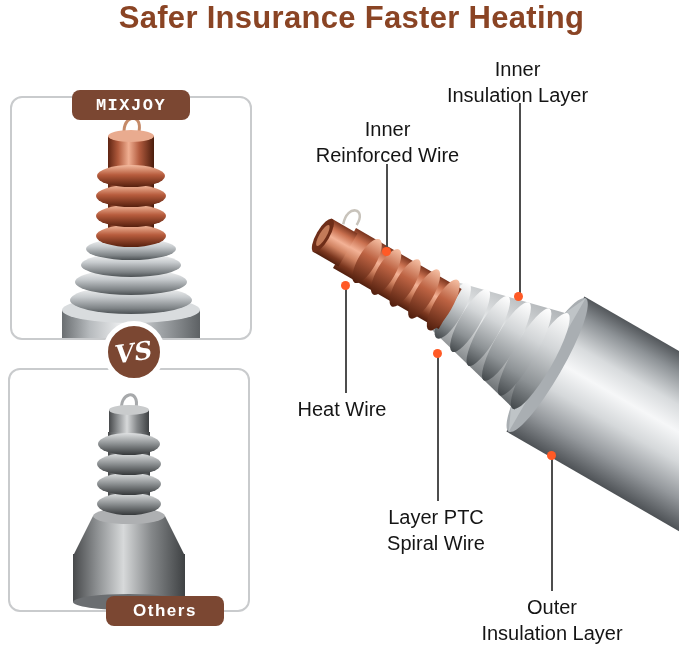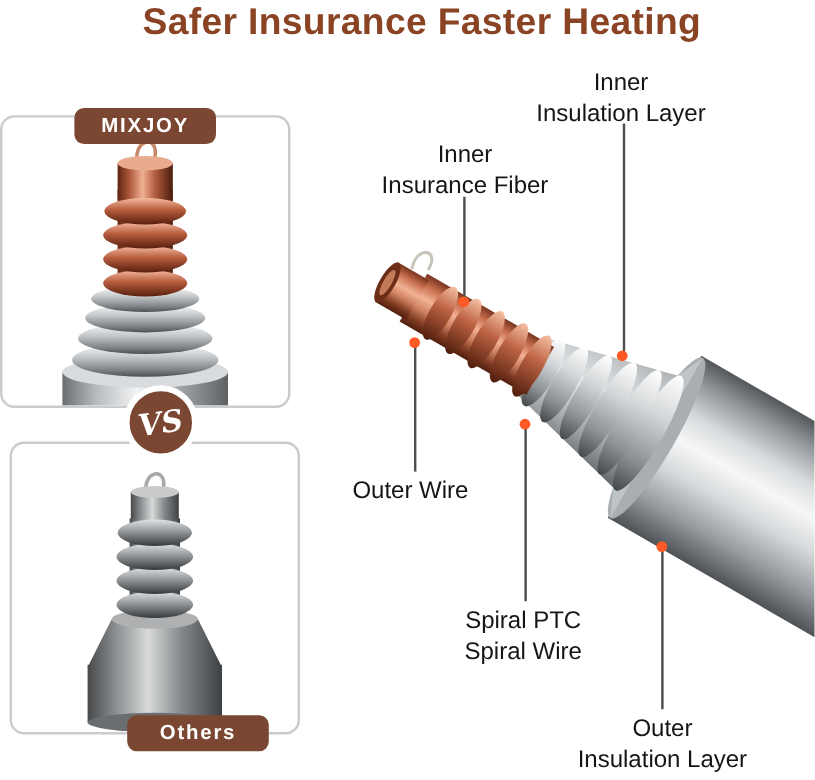--- a/index.html
+++ b/index.html
@@ -2,21 +2,21 @@
 <html><head>
 <meta charset="utf-8">
 <style>
   html,body{margin:0;padding:0;background:#fff;}
   .canvas{position:relative;width:679px;height:650px;background:#ffffff;overflow:hidden;
           font-family:"Liberation Sans",sans-serif;}
   .title{position:absolute;top:0;left:0;width:100%;text-align:center;
          font-size:31px;font-weight:700;color:#8a4424;letter-spacing:.3px;padding-left:12px;}
   .panel{position:absolute;width:242px;height:244px;border:2px solid #c9cbcd;
          border-radius:12px;box-sizing:border-box;background:#fff;}
-  .panel1{left:0;top:96px;}
+  .panel1{left:10px;top:96px;font-family:Liberation Mono, monospace;}
   .panel2{left:8px;top:368px;}
   .badge{position:absolute;left:50%;transform:translateX(-50%);min-width:118px;height:30px;
          padding:0 16px;box-sizing:border-box;background:#7b4732;color:#fff;font-weight:bold;
          font-size:17px;letter-spacing:1.5px;border-radius:8px;display:flex;align-items:center;
          justify-content:center;z-index:3;}
   .badge-top{top:-8px;}
   .badge-bottom{bottom:-16px;margin-left:36px;}
   .vs{position:absolute;left:103px;top:321px;width:62px;height:62px;border-radius:50%;
       background:#7b4732;border:5px solid #fff;box-sizing:border-box;display:flex;
       align-items:center;justify-content:center;z-index:4;}
@@ -197,27 +197,27 @@
       <path d="M 13 -20 C 6 -40, 26 -46, 25 -26" stroke="#c8c3bb" stroke-width="2.5" fill="none"></path>
     </g>
   </svg>
 
   <div class="callout co1">
     <div>Inner</div>
     <div>Insulation Layer</div>
   </div>
   <div class="callout co2">
     <div>Inner</div>
-    <div>Insurance Fiber</div>
+    <div>Reinforced Wire</div>
   </div>
   <div class="callout co3">
-    <div>Outer Wire</div>
+    <div>Heat Wire</div>
   </div>
   <div class="callout co4">
-    <div>Spiral PTC</div>
+    <div>Layer PTC</div>
     <div>Spiral Wire</div>
   </div>
   <div class="callout co5">
     <div>Outer</div>
     <div>Insulation Layer</div>
   </div>
 
   <div class="cl ln1"></div>
   <div class="cl ln2"></div>
   <div class="cl ln3"></div>

